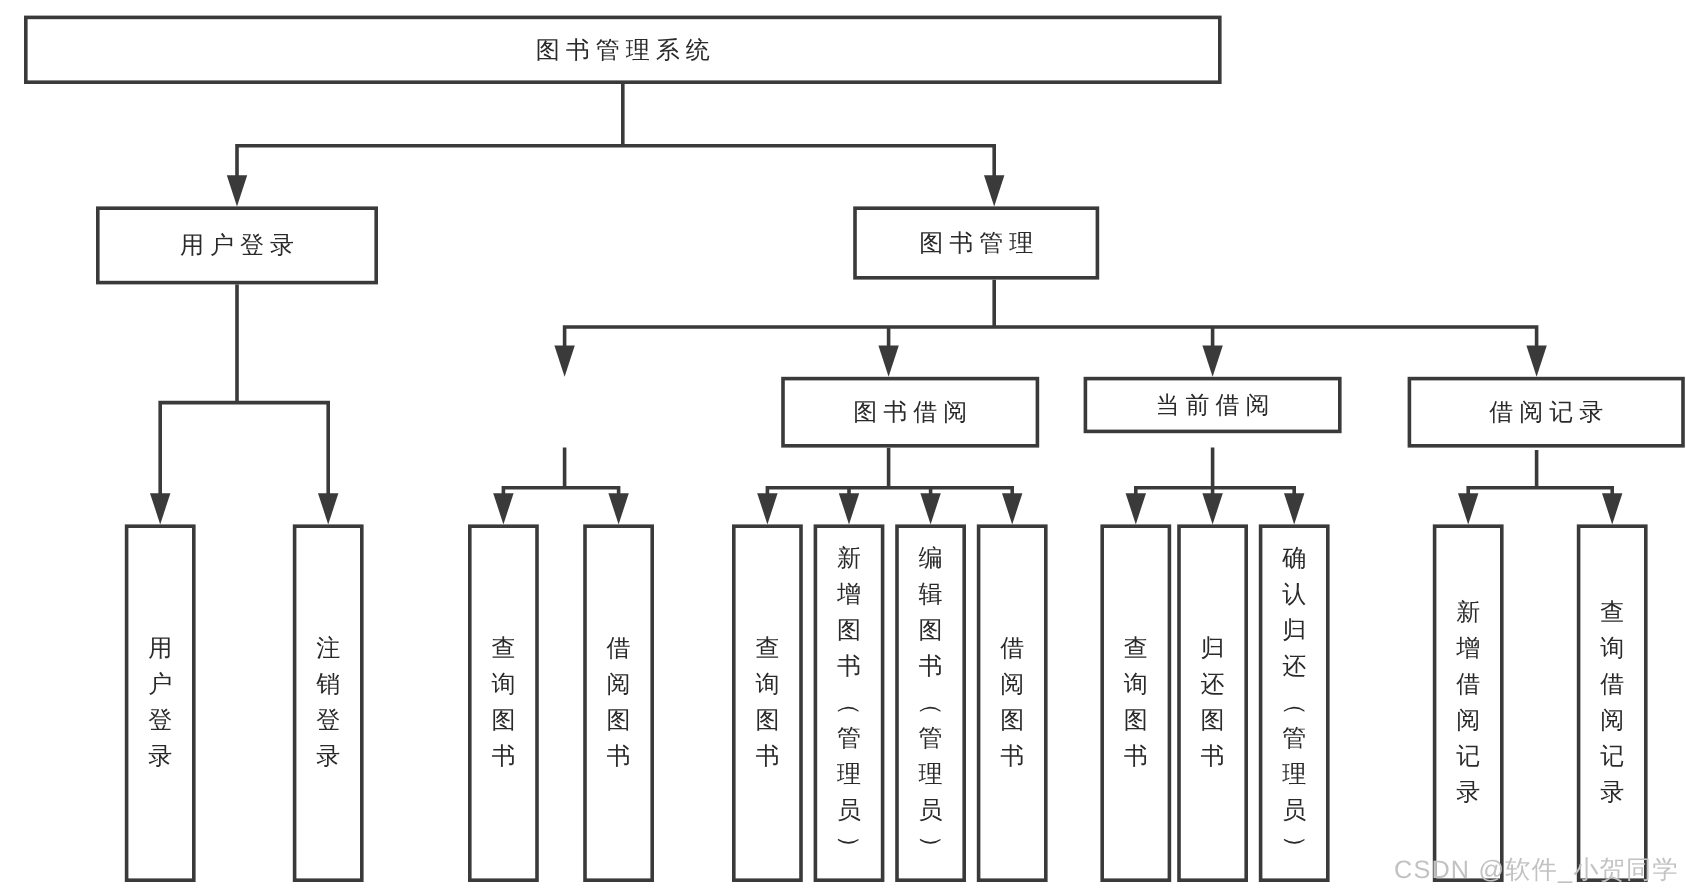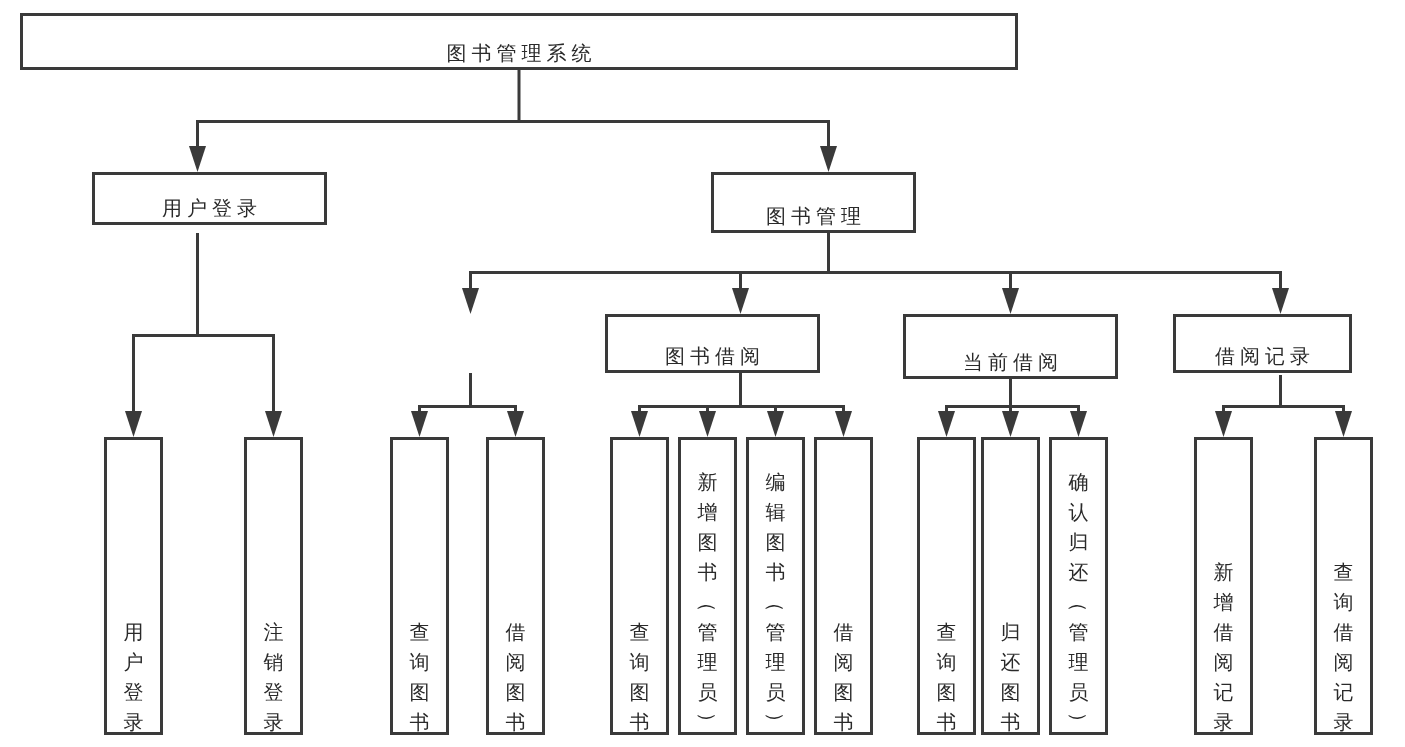--- a/index.html
+++ b/index.html
@@ -15,21 +15,21 @@
     width:1405px;height:747px;
     background:var(--bg);
     overflow:hidden;
   }
   svg.connectors{position:absolute;left:0;top:0;width:1405px;height:747px;z-index:1;}
   .node{
     position:absolute;
     box-sizing:border-box;
     border:3px solid var(--line);
     background:#fff;
-    display:flex;align-items:flex-end;justify-content:center;
+    display:flex;align-items:center;justify-content:center;
     color:var(--text);
     z-index:2;
   }
   .node .hlabel{
     font-size:20px;
     letter-spacing:5px;
     text-indent:5px;
     white-space:nowrap;
     font-weight:500;
   }
@@ -86,34 +86,34 @@
         <polygon points="1070,411 1087,411 1078.5,437"></polygon>
         <polygon points="1215,411 1232,411 1223.5,437"></polygon>
         <polygon points="1335,411 1352,411 1343.5,437"></polygon>
       </g>
   </svg>
 
   <div class="node" style="left:20px;top:13px;width:998px;height:57px">
     <span class="hlabel">图书管理系统</span>
   </div>
 
-  <div class="node" style="left:92px;top:172px;width:235px;height:53px">
+  <div class="node" style="left:80px;top:172px;width:235px;height:65px">
     <span class="hlabel">用户登录</span>
   </div>
   <div class="node" style="left:711px;top:172px;width:205px;height:61px">
     <span class="hlabel">图书管理</span>
   </div>
 
-  <div class="node" style="left:605px;top:314px;width:215px;height:59px">
+  <div class="node" style="left:651px;top:314px;width:215px;height:59px">
     <span class="hlabel">图书借阅</span>
   </div>
-  <div class="node" style="left:903px;top:314px;width:215px;height:65px">
+  <div class="node" style="left:903px;top:314px;width:215px;height:47px">
     <span class="hlabel">当前借阅</span>
   </div>
-  <div class="node" style="left:1173px;top:314px;width:179px;height:59px">
+  <div class="node" style="left:1173px;top:314px;width:231px;height:59px">
     <span class="hlabel">借阅记录</span>
   </div>
 
   <div class="node leaf" style="left:104px">
     <span class="vtext">
         <span>用</span>
         <span>户</span>
         <span>登</span>
         <span>录</span>
       </span>
@@ -231,13 +231,14 @@
     <span class="vtext">
         <span>查</span>
         <span>询</span>
         <span>借</span>
         <span>阅</span>
         <span>记</span>
         <span>录</span>
       </span>
   </div>
 
+  <div class="watermark">CSDN @软件_小贺同学</div>
 </div>
 
 </body></html>

